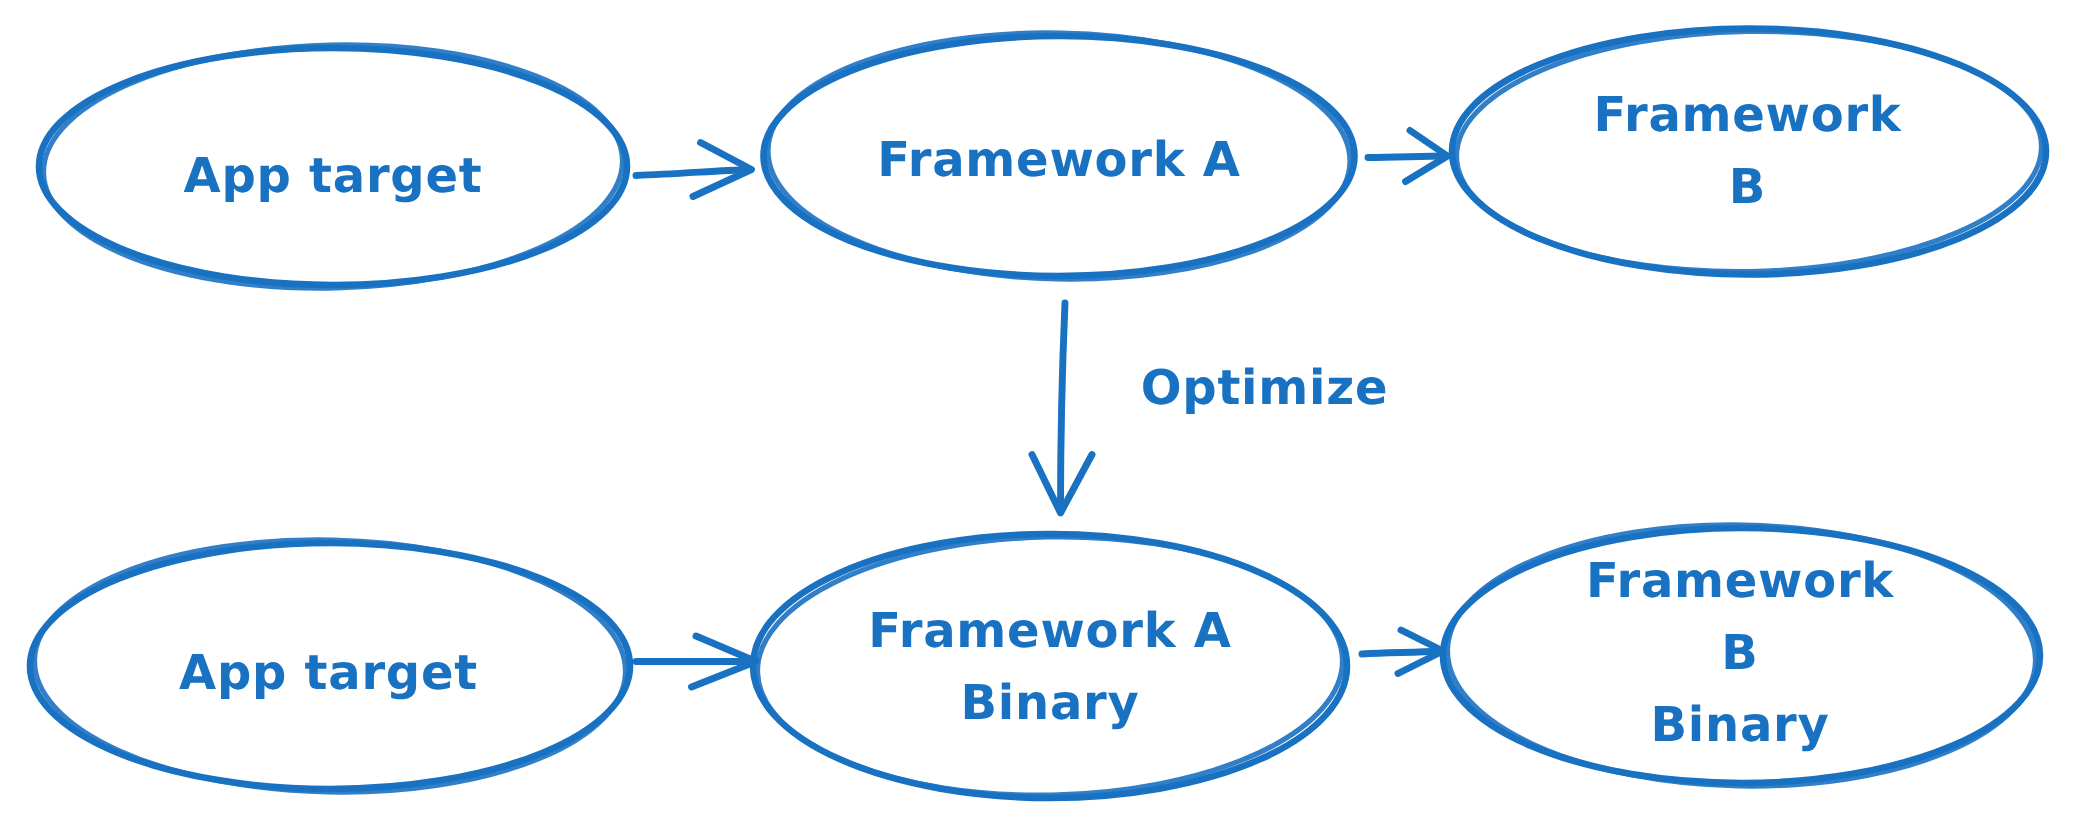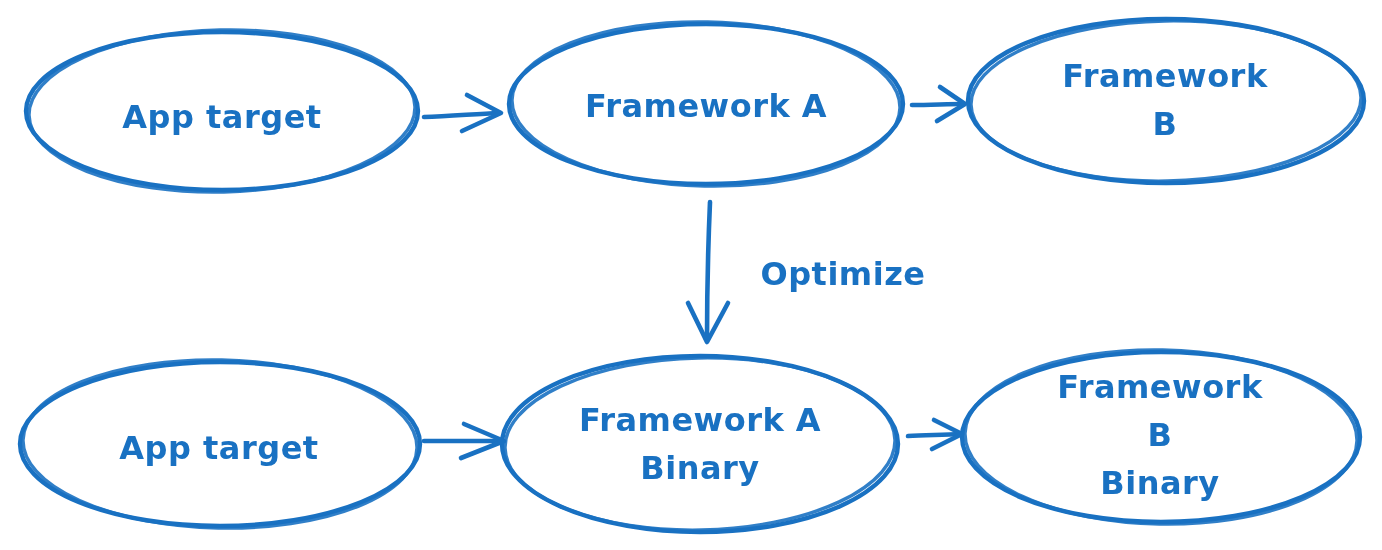--- a/index.html
+++ b/index.html
@@ -118,15 +118,15 @@
   <div class="label" style="left:1165px; top:100px;">Framework B</div>
 
   <div class="label" style="left:219px; top:448px;">App target</div>
 
   <div class="label" style="left:700px; top:444px;">Framework A
 Binary</div>
 
   <div class="label" style="left:1160px; top:435px;">Framework B
 Binary</div>
 
-  <div class="label" style="left:843px; top:274px;">Optimize</div>
+  <div class="label" style="left:843px; top:258px;">Optimize</div>
 
 </div>
 
 </body></html>

